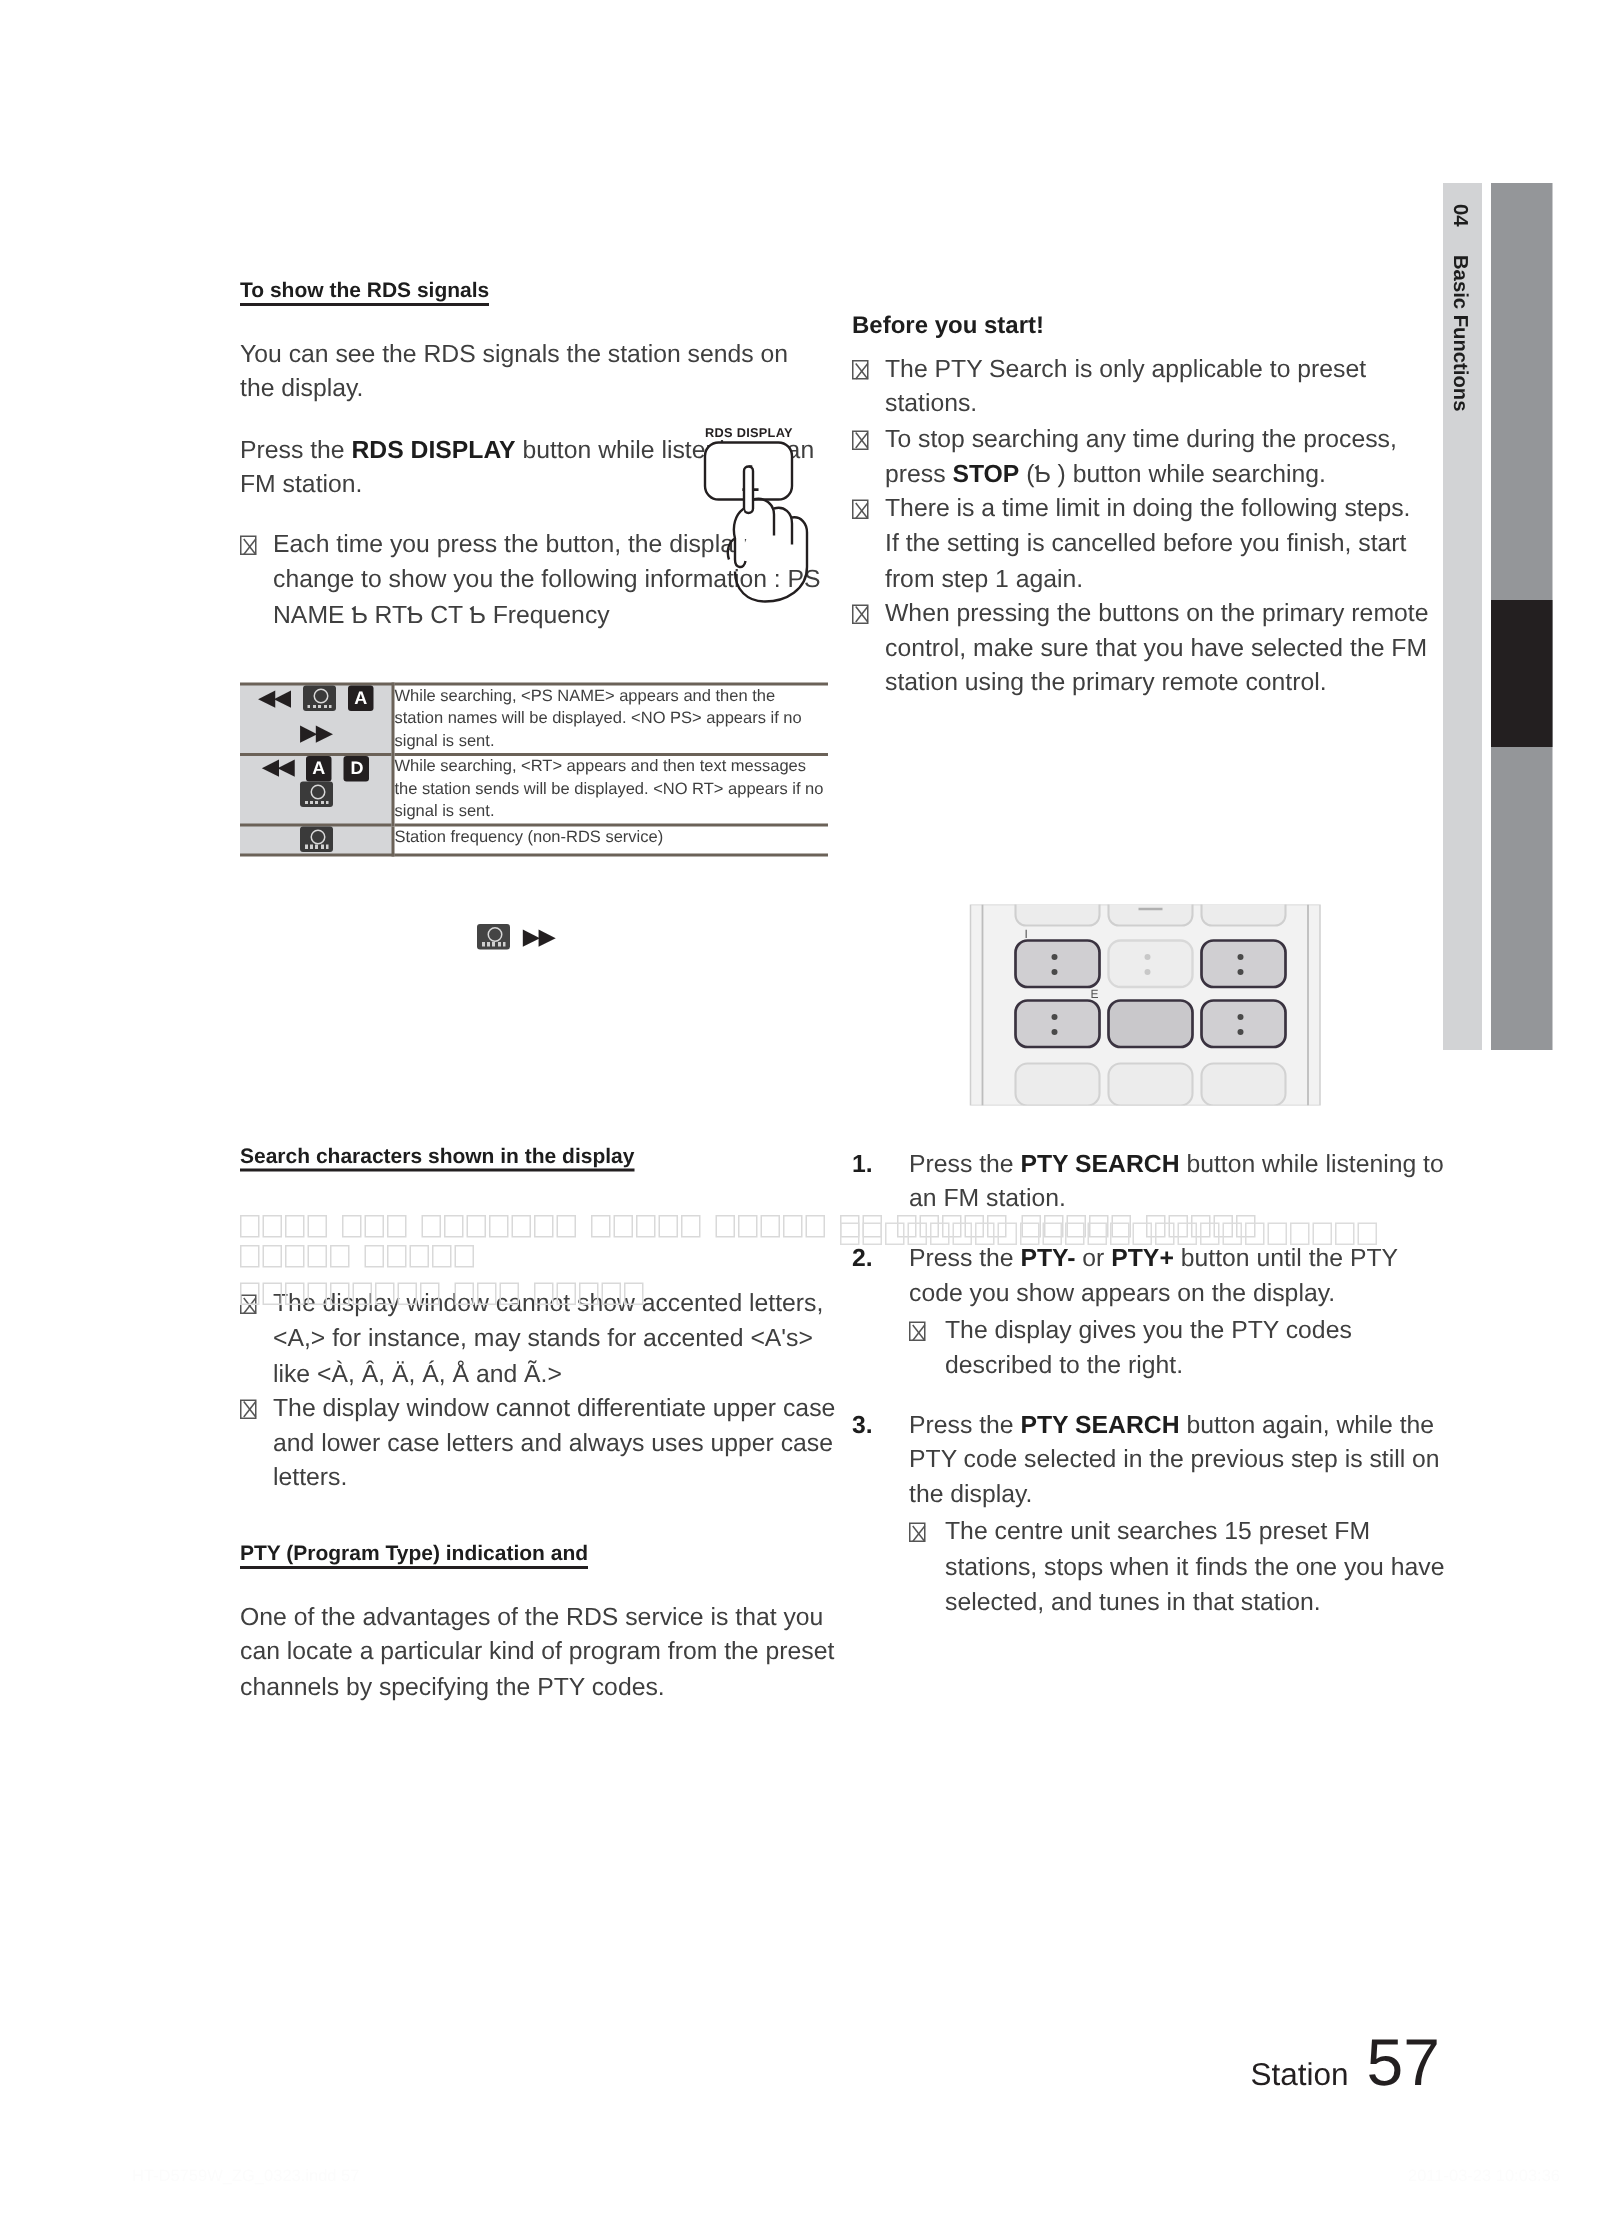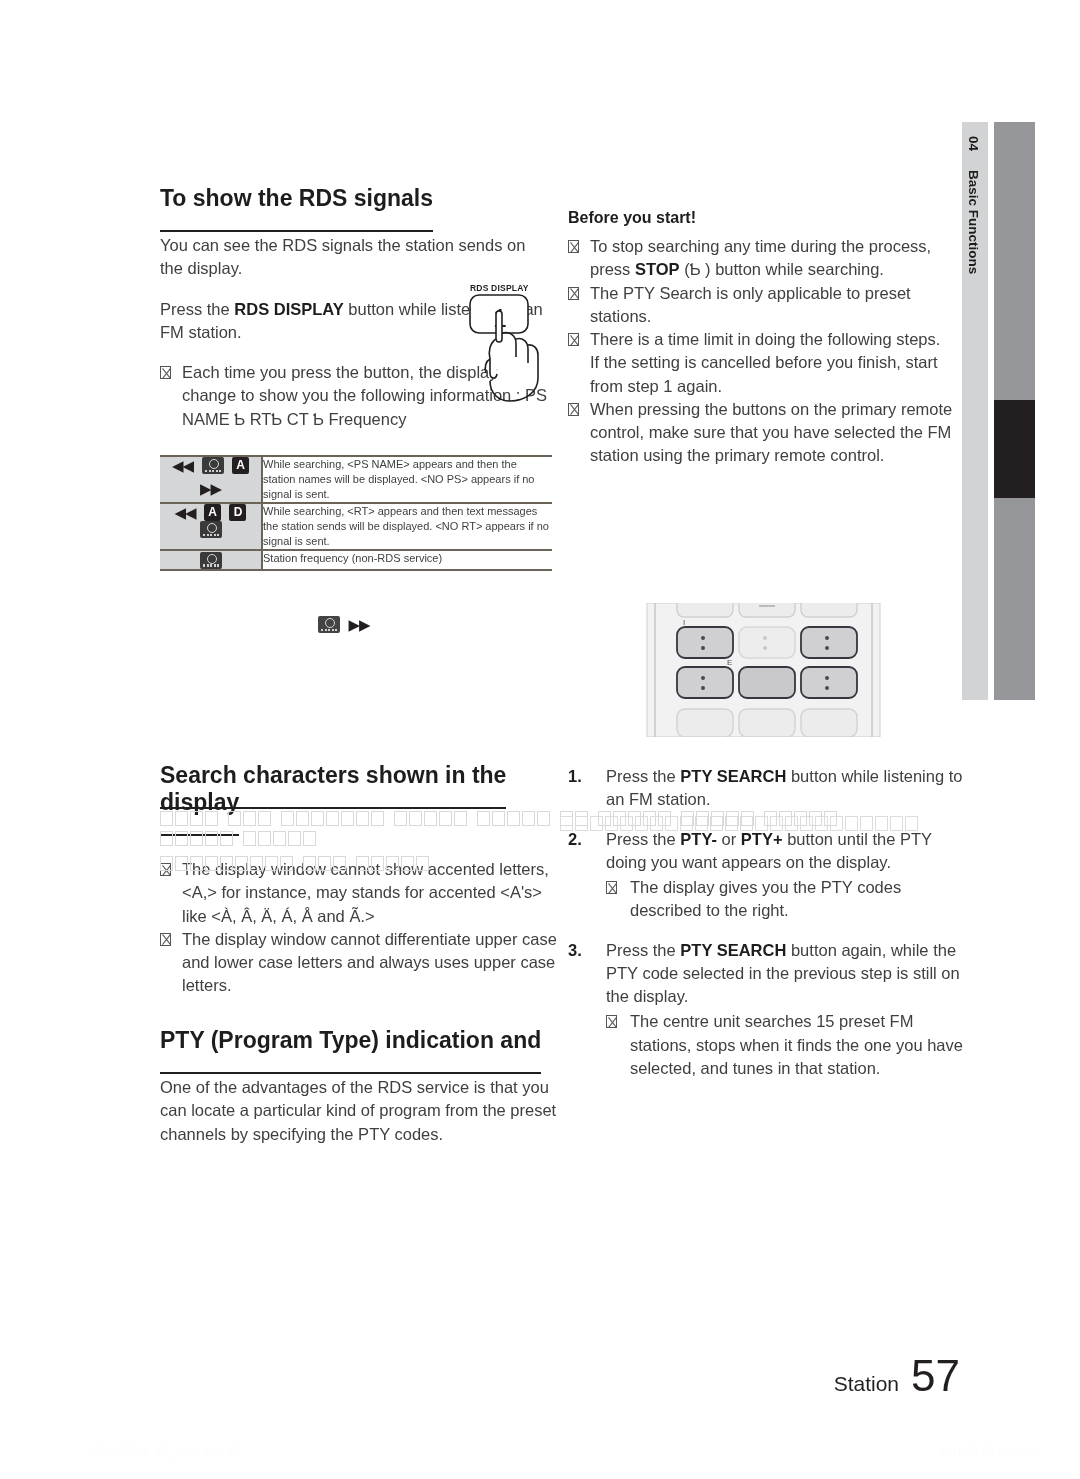--- a/index.html
+++ b/index.html
@@ -58,23 +58,23 @@
     background: #231f20;
     z-index: 6;
   }
 
   
   .col-left  { position: absolute; left: 160px; top: 185px; width: 392px; }
   .col-right { position: absolute; left: 568px; top: 185px; width: 392px; }
   .sec-wrap { margin-bottom: 22px; }
   .sec-wrap .line { display: block; margin-bottom: 7px; }
   .sec-wrap .line span {
-    font-size: 23px; font-weight: bold; color:#1d1d1d;
+    font-size: 14px; font-weight: bold; color:#1d1d1d;
     border-bottom: 2px solid #231f20;
-    padding-bottom: 19px;
+    padding-bottom: 1px;
   }
 
   h3.sub {
     font-size: 16px;
     font-weight: bold;
     color: #1d1d1d;
     margin: 0 0 8px 0;
   }
 
   p.body {
@@ -381,25 +381,25 @@
   </div>
 
   <div class="col-right">
 
 
     <h3 class="sub" style="margin-top:24px;">Before you start!</h3>
 
     <ul class="notes">
       <li>
         <span class="tofu"></span>
+        <span>The PTY Search is only applicable to preset stations.</span>
+      </li>
+      <li>
+        <span class="tofu"></span>
         <span>To stop searching any time during the process, press </span><b>STOP</b><span> (Ƅ ) button while searching.</span>
-      </li>
-      <li>
-        <span class="tofu"></span>
-        <span>The PTY Search is only applicable to preset stations.</span>
       </li>
       <li>
         <span class="tofu"></span>
         <span>There is a time limit in doing the following steps.</span>
         <div>If the setting is cancelled before you finish, start from step 1 again.</div>
       </li>
       <li>
         <span class="tofu"></span>
         <span>When pressing the buttons on the primary remote control, make sure that you have selected the FM station using the primary remote control.</span>
       </li>
@@ -448,21 +448,21 @@
   <div class="tofu-strip"><span class="tbox"></span><span class="tbox"></span><span class="tbox"></span><span class="tbox"></span><span class="tbox"></span><span class="tbox"></span><span class="tbox"></span><span class="tbox"></span><span class="tbox"></span><span class="tbox"></span><span class="tbox"></span><span class="tbox"></span><span class="tbox"></span><span class="tbox"></span><span class="tbox"></span><span class="tbox"></span><span class="tbox"></span><span class="tbox"></span><span class="tbox"></span><span class="tbox"></span><span class="tbox"></span><span class="tbox"></span><span class="tbox"></span><span class="tbox"></span></div>
 
   <div style="position:absolute;left:568px;top:765px;width:400px;">
     <ol class="steps">
       <li>
         <span class="num">1.</span>
         <span>Press the </span><b>PTY SEARCH</b><span> button while listening to an FM station.</span>
       </li>
       <li style="margin-top:16px;">
         <span class="num">2.</span>
-        <span>Press the </span><b>PTY-</b><span> or </span><b>PTY+</b><span> button until the PTY doing you want appears on the display.</span>
+        <span>Press the </span><b>PTY-</b><span> or </span><b>PTY+</b><span> button until the PTY code you show appears on the display.</span>
         <ul class="notes">
           <li>
             <span class="tofu"></span>
             <span>The display gives you the PTY codes described to the right.</span>
           </li>
         </ul>
       </li>
       <li style="margin-top:16px;">
         <span class="num">3.</span>
         <span>Press the </span><b>PTY SEARCH</b><span> button again, while the PTY code selected in the previous step is still on the display.</span>

